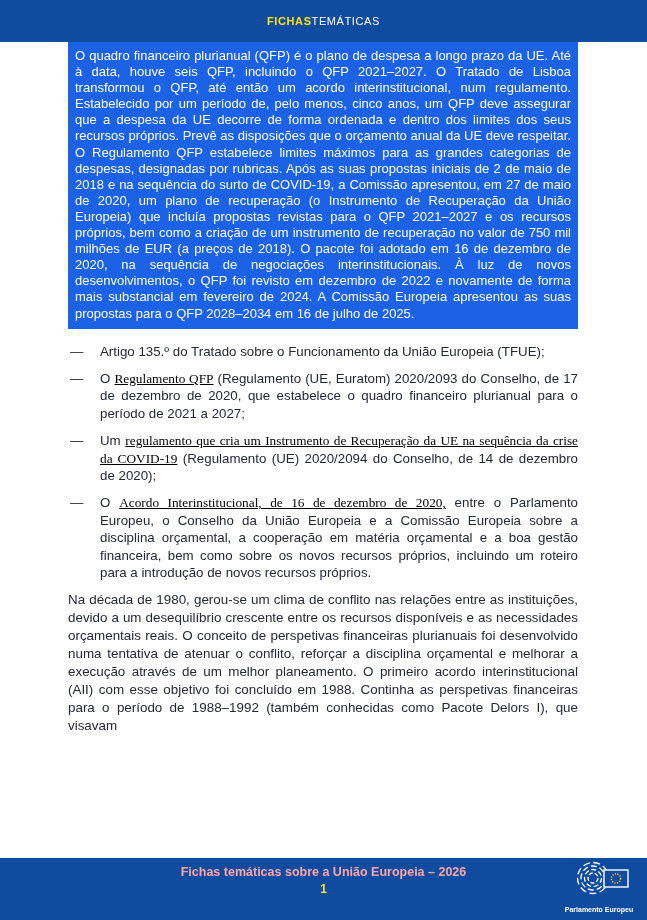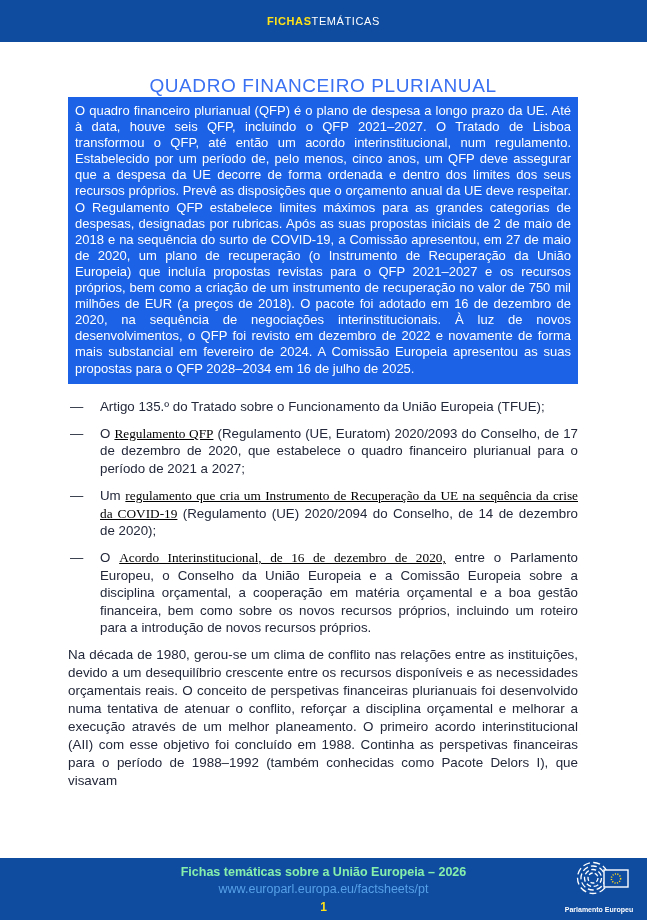--- a/index.html
+++ b/index.html
@@ -71,21 +71,21 @@
   }
   
   .footer {
     position: absolute;
     left: 0; right: 0; bottom: 0;
     height: 62px;
     background: #0f4c9f;
     text-align: center;
     padding-top: 7px;
   }
-  .footer .f-line1 { color: #86efac; font-size: 12.5px; font-weight: 600; }
+  .footer .f-line1 { color: #fca5a5; font-size: 12.5px; font-weight: 600; }
   .footer .f-url {
     display: inline-block;
     margin-top: 2px;
     color: #56a0e8;
     font-size: 12.5px;
     font-weight: 500;
     text-decoration: none;
     cursor: pointer;
   }
   .footer .f-page { margin-top: 3px; color: #ffe117; font-size: 12px; font-weight: 700; }
@@ -102,21 +102,20 @@
 <body>
 
 <div class="top-banner">
   <div class="brand">
     <span class="bold">FICHAS</span><span class="light">TEMÁTICAS</span>
   </div>
 </div>
 
 <div class="content">
 
-  <h1 class="page-title">QUADRO FINANCEIRO PLURIANUAL</h1>
 
   <div class="summary-box">
     <span>O quadro financeiro plurianual (QFP) é o plano de despesa a longo prazo da UE. Até à data, houve seis QFP, incluindo o QFP 2021–2027. O Tratado de Lisboa transformou o QFP, até então um acordo interinstitucional, num regulamento. Estabelecido por um período de, pelo menos, cinco anos, um QFP deve assegurar que a despesa da UE decorre de forma ordenada e dentro dos limites dos seus recursos próprios. Prevê as disposições que o orçamento anual da UE deve respeitar. O Regulamento QFP estabelece limites máximos para as grandes categorias de despesas, designadas por rubricas. Após as suas propostas iniciais de 2 de maio de 2018 e na sequência do surto de COVID-19, a Comissão apresentou, em 27 de maio de 2020, um plano de recuperação (o Instrumento de Recuperação da União Europeia) que incluía propostas revistas para o QFP 2021–2027 e os recursos próprios, bem como a criação de um instrumento de recuperação no valor de 750 mil milhões de EUR (a preços de 2018). O pacote foi adotado em 16 de dezembro de 2020, na sequência de negociações interinstitucionais. À luz de novos desenvolvimentos, o QFP foi revisto em dezembro de 2022 e novamente de forma mais substancial em fevereiro de 2024. A Comissão Europeia apresentou as suas propostas para o QFP 2028–2034 em 16 de julho de 2025.</span>
   </div>
 
 
   <ul class="legal-list">
     <li>
       <span class="marker">—</span><span>Artigo 135.º do Tratado sobre o Funcionamento da União Europeia (TFUE);</span><a class="doc-link"></a><span></span>
     </li>
@@ -131,21 +130,20 @@
     </li>
   </ul>
 
 
   <p class="body-par">Na década de 1980, gerou-se um clima de conflito nas relações entre as instituições, devido a um desequilíbrio crescente entre os recursos disponíveis e as necessidades orçamentais reais. O conceito de perspetivas financeiras plurianuais foi desenvolvido numa tentativa de atenuar o conflito, reforçar a disciplina orçamental e melhorar a execução através de um melhor planeamento. O primeiro acordo interinstitucional (AII) com esse objetivo foi concluído em 1988. Continha as perspetivas financeiras para o período de 1988–1992 (também conhecidas como Pacote Delors I), que visavam</p>
 
 </div>
 
 <div class="footer">
   <div class="f-line1">Fichas temáticas sobre a União Europeia – 2026</div>
-  <a class="f-url">www.europarl.europa.eu/factsheets/pt</a>
   <div class="f-page">1</div>
 
   <div class="ep-logo">
     <svg width="78" height="40" viewBox="0 0 78 40">
 
       <g fill="none" stroke="#ffffff" stroke-width="1.3">
         <circle cx="33" cy="17" r="5" stroke-dasharray="4 2.2"></circle>
         <circle cx="33" cy="17" r="8.5" stroke-dasharray="5 2.6"></circle>
         <circle cx="33" cy="17" r="12" stroke-dasharray="6 3"></circle>
         <circle cx="33" cy="17" r="15.5" stroke-dasharray="7 3.4"></circle>

